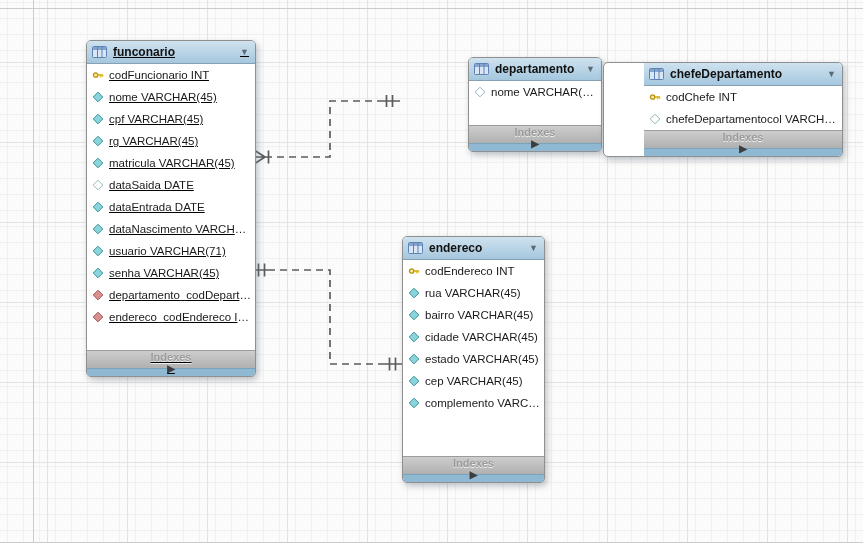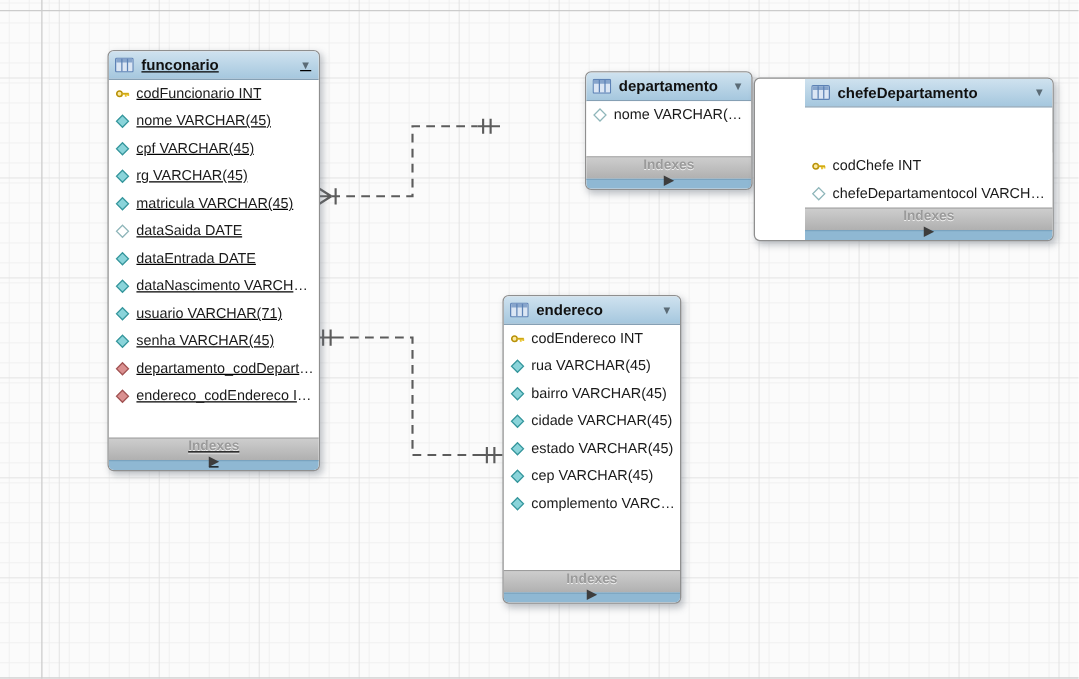--- a/index.html
+++ b/index.html
@@ -239,21 +239,21 @@
           <span class="tbl-icon">
             <svg width="15" height="12" viewBox="0 0 15 12">
               <rect x="0.5" y="0.5" width="14" height="11" rx="1" fill="#dbe6f4" stroke="#5d82b5"></rect>
               <rect x="1" y="1" width="13" height="3" fill="#87a5cc"></rect>
               <path d="M5.5,1 V11 M10,1 V11" stroke="#5d82b5" stroke-width="1"></path>
             </svg>
           </span>
           <span class="erd-title">chefeDepartamento</span>
           <span class="hdr-arrow">▼</span>
         </div>
-        <div class="erd-body" style="min-height: 44px; margin-top: 36px;">
+        <div class="erd-body" style="min-height: 44px;">
           <div class="erd-row">
             <span class="f-icon">
               <svg width="12" height="12" viewBox="0 0 12 12">
                 <circle cx="3.6" cy="6" r="2.2" fill="#fdeaa0" stroke="#b8920a" stroke-width="1.3"></circle>
                 <path d="M5.8,6 H11 M8.6,6 V8.4 M10.6,6 V7.8" stroke="#e9c32c" stroke-width="1.5" fill="none"></path>
                 <path d="M5.8,6 H11" stroke="#b8920a" stroke-width="0.6" fill="none"></path>
               </svg>
             </span>
             <span class="f-text">codChefe INT</span>
           </div>

